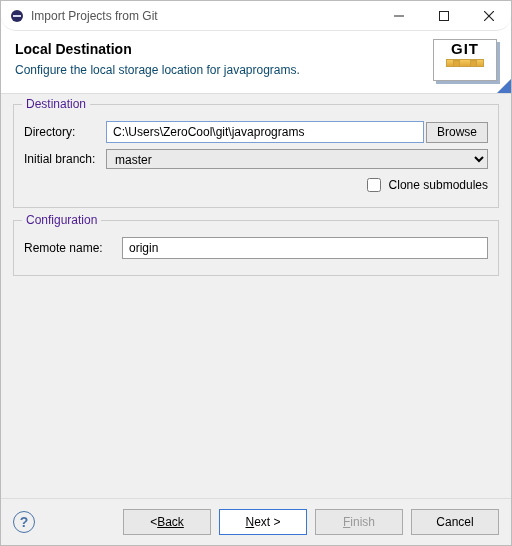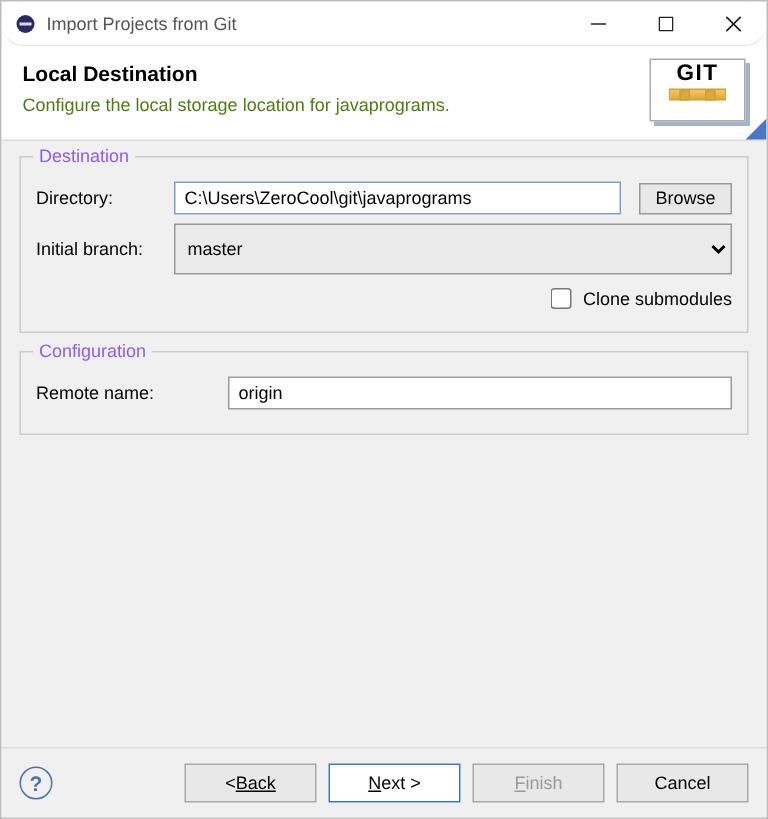--- a/index.html
+++ b/index.html
@@ -46,21 +46,21 @@
   .header {
     background: #fff;
     padding: 10px 14px 12px 14px;
     display: flex;
     align-items: flex-start;
     border-bottom: 1px solid #ddd;
     position: relative;
   }
   .header-text { flex: 1; }
   .header-title { font-size: 14px; font-weight: bold; margin-bottom: 6px; }
-  .header-desc { font-size: 12px; color: #4d7c0f; }
+  .header-desc { font-size: 12px; color: #0c4a6e; }
   .git-logo {
     width: 64px;
     height: 42px;
     border: 1px solid #aaa;
     background: #fff;
     display: flex;
     flex-direction: column;
     align-items: center;
     justify-content: flex-start;
     margin-left: 6px;
@@ -108,46 +108,46 @@
     position: relative;
     background: #f0f0f0;
   }
   .group-legend {
     position: absolute;
     top: -8px;
     left: 8px;
     background: #f0f0f0;
     padding: 0 4px;
     font-size: 12px;
-    color: #8b5cf6;
+    color: #4c1d95;
   }
   .row {
     display: flex;
     align-items: center;
     margin: 6px 0;
-    gap: 12px;
+    gap: 2px;
   }
   .row label { white-space: nowrap; }
   .lbl-dir { width: 80px; }
   .lbl-branch { width: 80px; }
   .lbl-remote { width: 96px; }
   input[type="text"] {
     flex: 1;
     height: 22px;
     border: 1px solid #7a9fd4;
     padding: 2px 6px;
     font-family: inherit;
     font-size: 12px;
     background: #fff;
     outline: none;
   }
-  input.plain { border: 1px solid #999; margin-left: 20px; }
+  input.plain { border: 1px solid #999; }
   select {
     flex: 1;
-    height: 34px;
+    height: 20px;
     border: 1px solid #999;
     background: #eaeaea;
     font-family: inherit;
     font-size: 12px;
     padding: 2px 4px;
   }
   .btn {
     height: 21px;
     padding: 0 10px;
     border: 1px solid #999;

